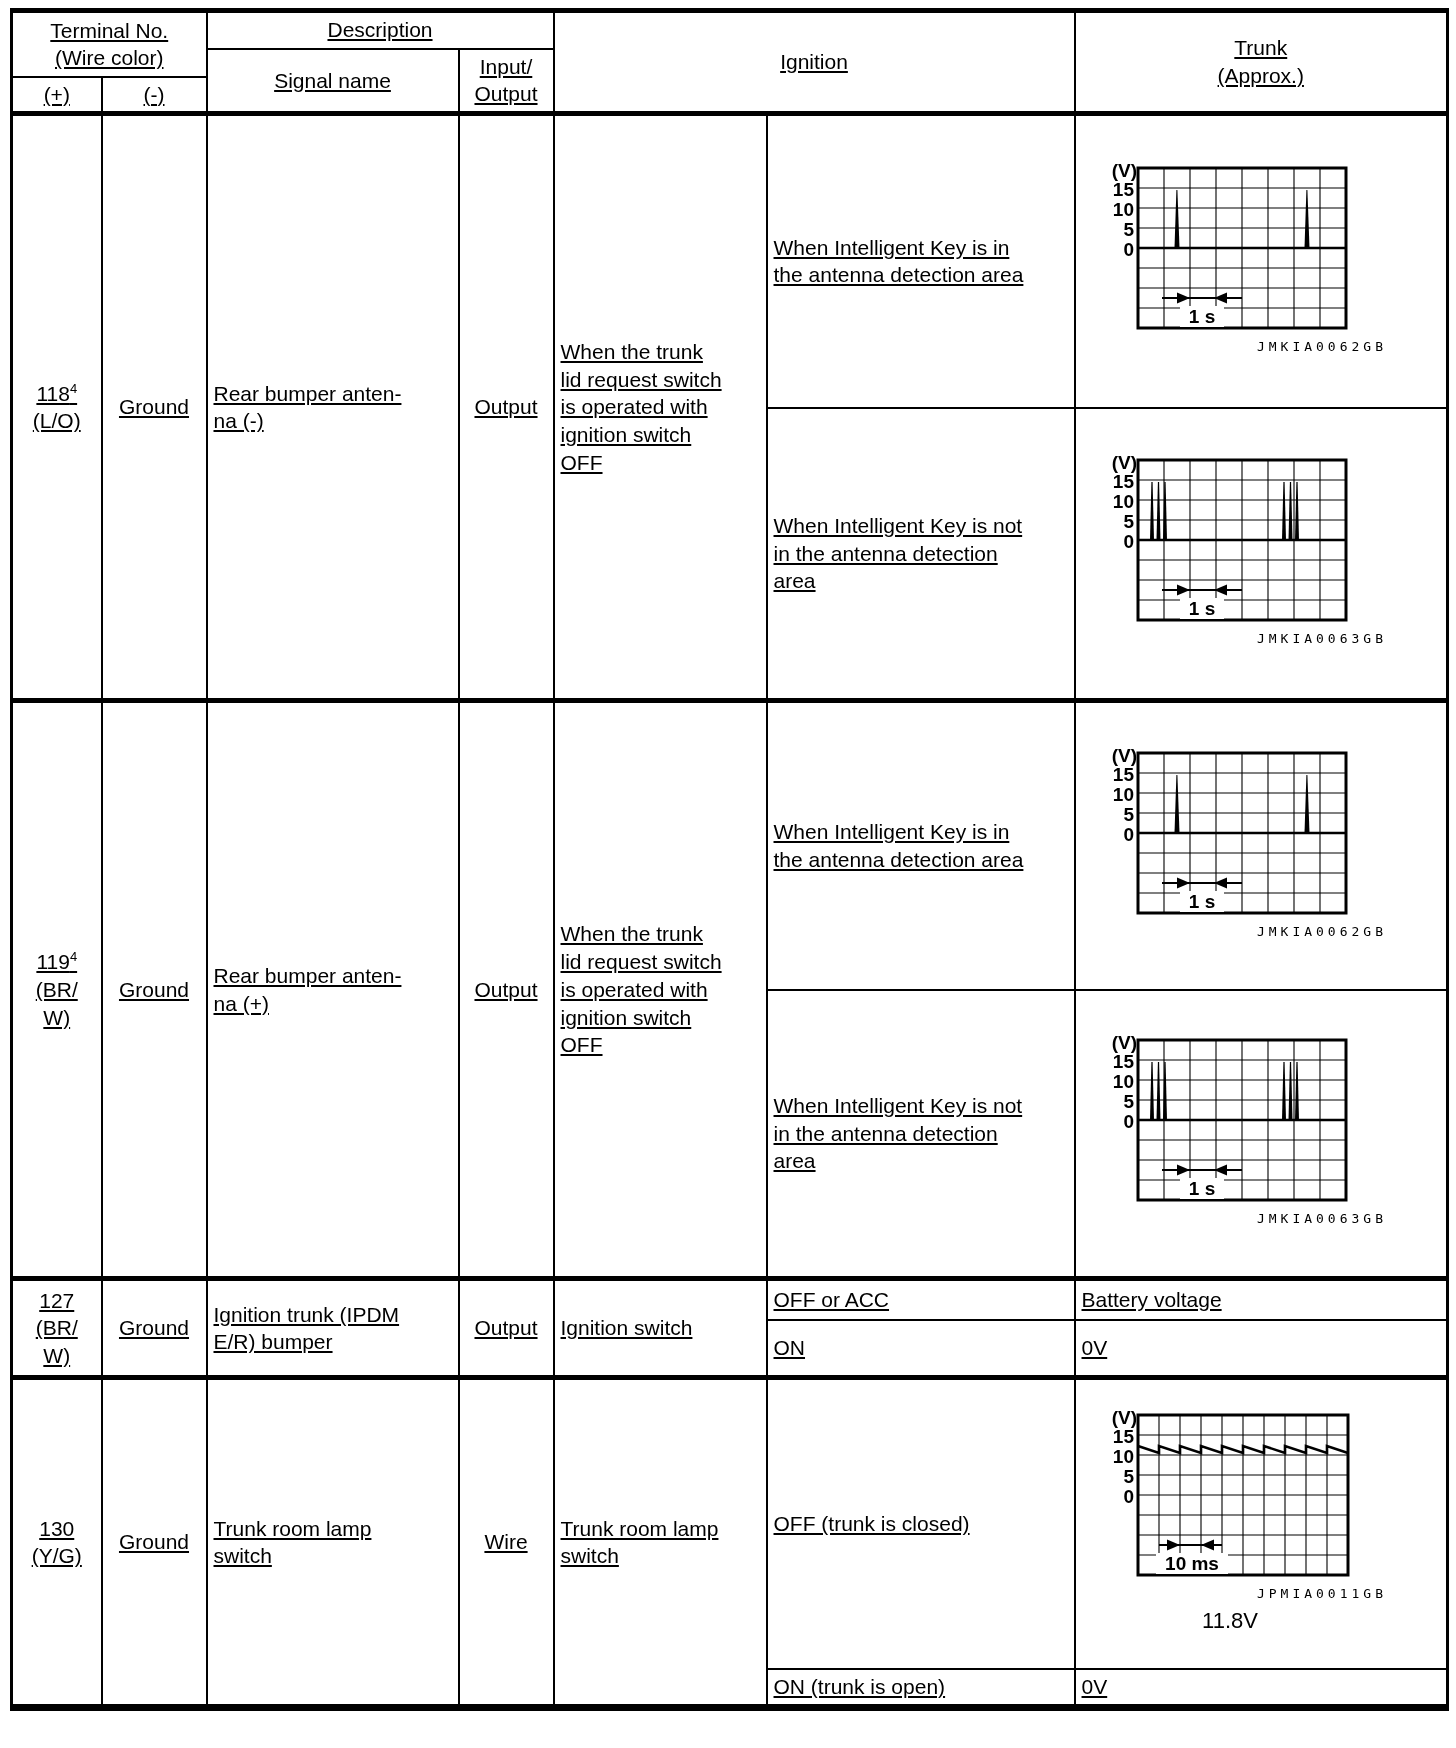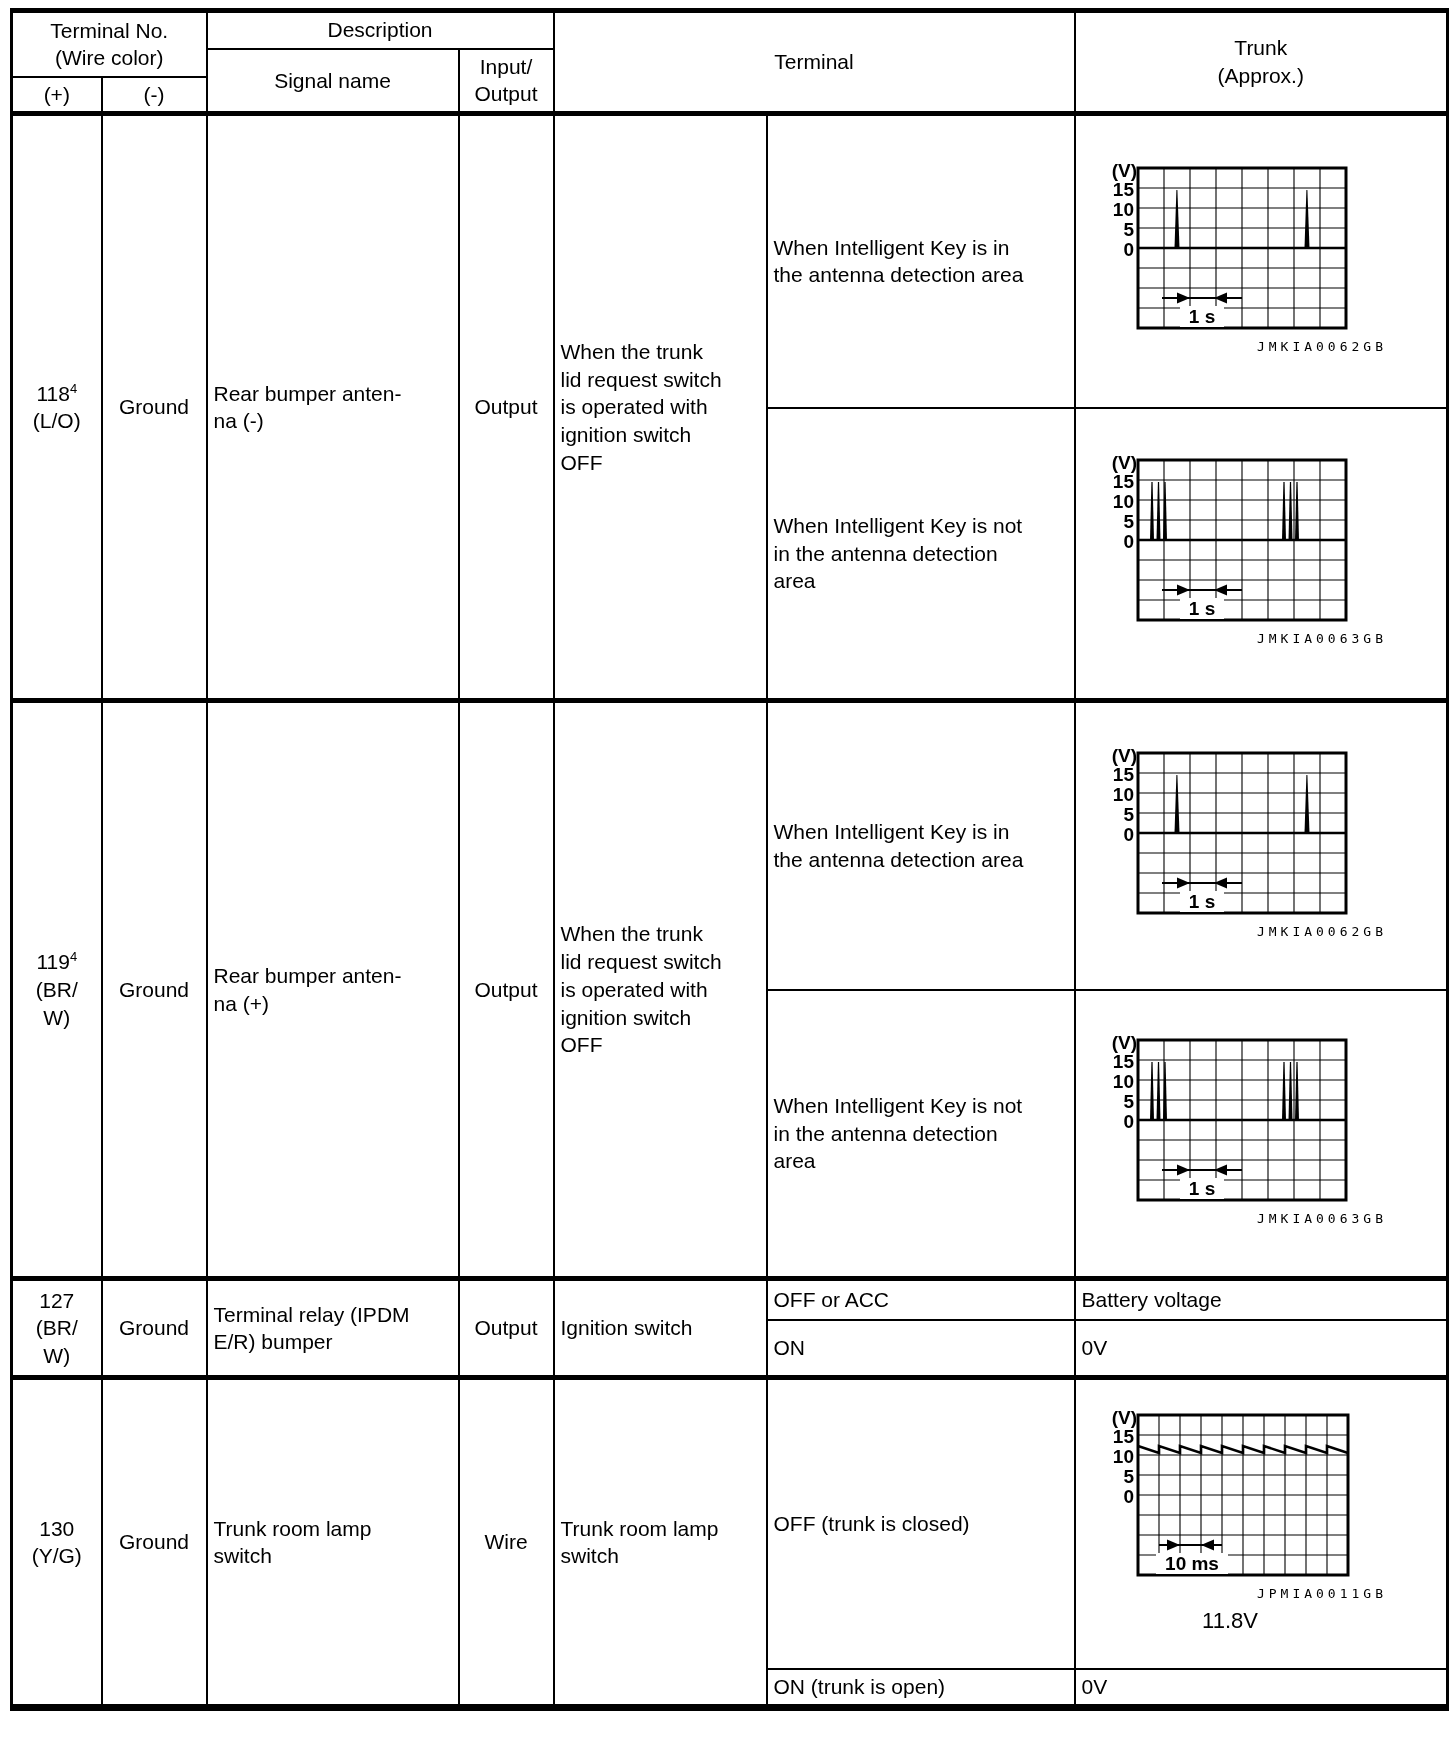--- a/index.html
+++ b/index.html
@@ -1,17 +1,17 @@
 <!DOCTYPE html>
 <html><head>
 <meta charset="utf-8">
 <style>
   html,body{margin:0;padding:0;background:#fff;color:#000;}
   body{width:1456px;min-height:1748px;font-family:"Liberation Sans",sans-serif;}
-  .page{padding:8px 0 0 10px;}
+  .page{padding:8px 0 0 10px;text-decoration:underline;}
   table.spec{border-collapse:collapse;table-layout:fixed;width:1436px;
     border-left:3px solid #000;border-right:3px solid #000;
     border-top:5px solid #000;border-bottom:7px solid #000;}
   th,td{border:2px solid #000;font-size:21px;font-weight:normal;
     line-height:1.32;padding:3px 6px;vertical-align:middle;overflow:hidden;background:#fff;}
   th{text-align:center;}
   tr.sep>td,tr.sep>th{border-top:5px solid #000;}
   .c-center{text-align:center;}
   .c-left{text-align:left;padding-right:8px;}
   .graph-cell{text-align:left;padding:6px 12px 6px 22px;}
@@ -89,21 +89,21 @@
         <col style="width:308px">
         <col style="width:373px">
   </colgroup>
   <thead>
     <tr style="height:38px">
       <th colspan="2" rowspan="2">
         <span class="wl">Terminal No.</span>
         <span class="wl">(Wire color)</span>
       </th>
       <th colspan="2">Description</th>
-      <th colspan="2" rowspan="3">Terminal</th>
+      <th colspan="2" rowspan="3">Ignition</th>
       <th rowspan="3">
         <span class="wl">Trunk</span>
         <span class="wl">(Approx.)</span>
       </th>
     </tr>
     <tr style="height:28px">
       <th rowspan="2">Signal name</th>
       <th rowspan="2">
         <span class="wl">Input/</span>
         <span class="wl">Output</span>
@@ -204,21 +204,21 @@
     </tr>
 
     <tr class="sep" style="height:41px">
       <td class="c-center" rowspan="2">
         <span>127</span>
         <span class="wl">(BR/</span>
         <span class="wl">W)</span>
       </td>
       <td class="c-center" rowspan="2">Ground</td>
       <td class="c-left" rowspan="2">
-        <span class="wl">Terminal relay (IPDM</span>
+        <span class="wl">Ignition trunk (IPDM</span>
         <span class="wl">E/R) bumper</span>
       </td>
       <td class="c-center" rowspan="2">Output</td>
       <td class="c-left" rowspan="2">Ignition switch</td>
       <td class="c-left">OFF or ACC</td>
       <td class="c-left">Battery voltage</td>
     </tr>
     <tr style="height:58px">
       <td class="c-left">ON</td>
       <td class="c-left">0V</td>

